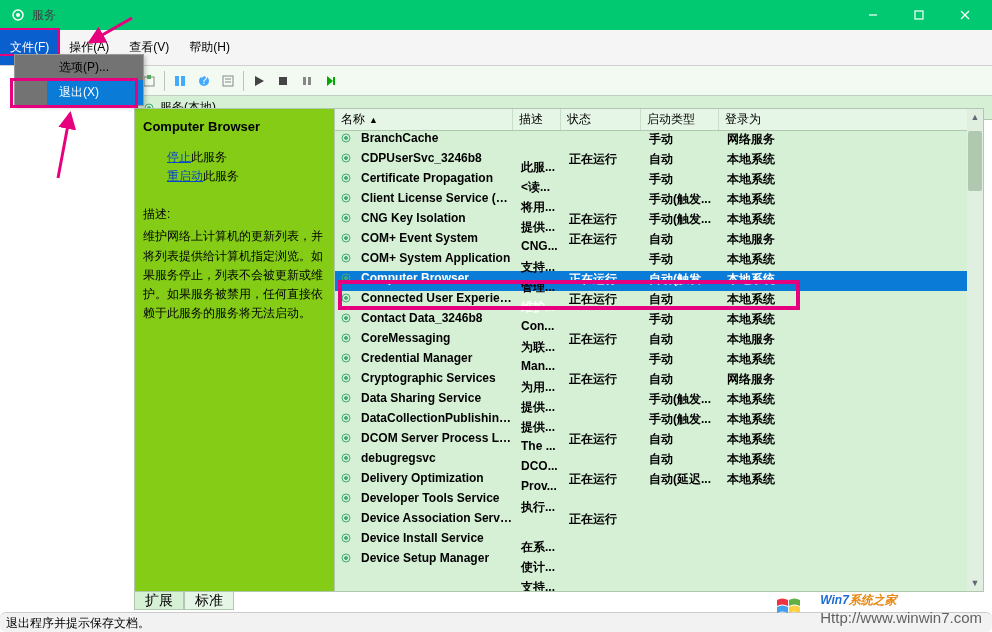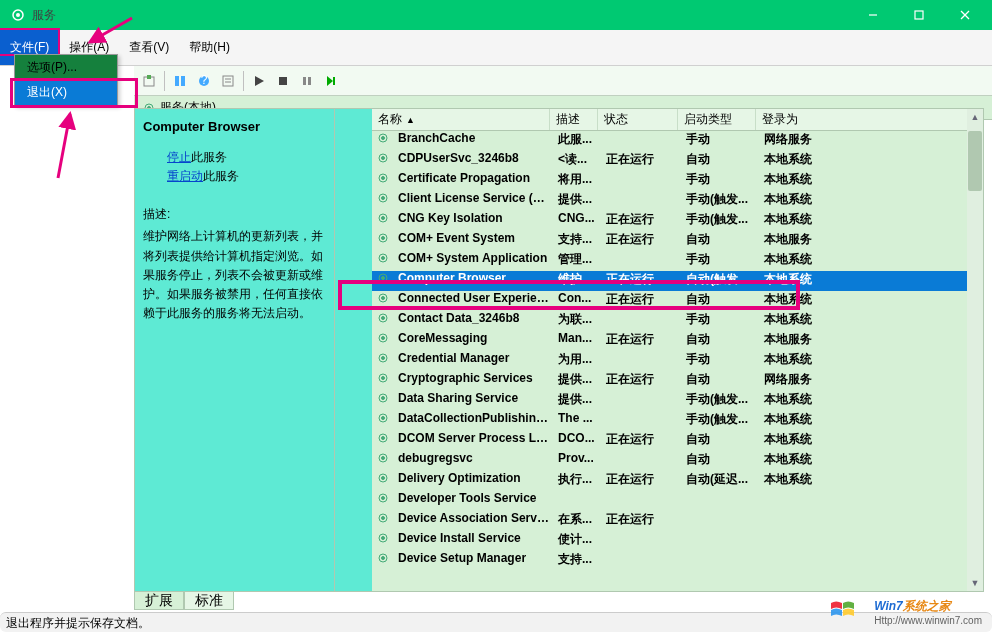--- a/index.html
+++ b/index.html
@@ -10,35 +10,35 @@
 .titlebar .title-text { flex: 0 0 auto; }
 .titlebar .spacer { flex: 1; }
 .titlebar .win-btn { width: 46px; height: 30px; display: flex; align-items: center; justify-content: center; cursor: pointer; }
 .titlebar .win-btn svg { stroke: #fff; fill: none; }
 
 .menubar { height: 36px; background: #f5f5f5; border-bottom: 1px solid #d0d0d0; display: flex; align-items: stretch; position: relative; }
 .menu-item { padding: 0 10px; display: flex; align-items: center; cursor: pointer; }
 .menu-item.active { background: #0a5fcf; color: #fff; }
 .file-menu-annot { position: absolute; left: -2px; top: -2px; width: 62px; height: 28px; border: 2px solid #e6007e; pointer-events: none; }
 
-.dropdown { position: absolute; left: 14px; top: 54px; width: 104px; background: #15803d; border: 1px solid #999; box-shadow: 2px 2px 4px rgba(0,0,0,0.2); z-index: 100; }
+.dropdown { position: absolute; left: 14px; top: 54px; width: 130px; background: #737373; border: 1px solid #999; box-shadow: 2px 2px 4px rgba(0,0,0,0.2); z-index: 100; padding-left: 32px; }
 .dropdown-item { padding: 4px 12px; cursor: pointer; }
 .dropdown-item.highlight { background: #0a7bd6; color: #fff; }
 .dropdown-annot { position: absolute; left: 10px; top: 78px; width: 128px; height: 30px; border: 3px solid #e6007e; pointer-events: none; z-index: 101; }
 
 .arrow-annot { position: absolute; z-index: 102; pointer-events: none; }
 
 .toolbar { height: 30px; background: #f2faf2; border-bottom: 1px solid #c0d0c0; display: flex; align-items: center; padding: 0 4px; gap: 2px; margin-left: 134px; }
 .toolbar .tb-btn { width: 22px; height: 22px; display: flex; align-items: center; justify-content: center; cursor: pointer; border: 1px solid transparent; }
 .toolbar .sep { width: 1px; height: 20px; background: #c0c0c0; margin: 0 2px; }
 
 .nav-row { height: 24px; background: #d6f0d6; border-bottom: 1px solid #b0c8b0; display: flex; align-items: center; padding-left: 8px; margin-left: 134px; }
 .nav-icon { width: 14px; height: 14px; margin-right: 4px; }
 
-.main-area { position: absolute; left: 134px; top: 108px; right: 8px; bottom: 40px; display: flex; background: #5eead4; border: 1px solid #b0c8b0; gap: 37px; }
+.main-area { position: absolute; left: 134px; top: 108px; right: 8px; bottom: 40px; display: flex; background: #84cc16; border: 1px solid #b0c8b0; }
 .detail-pane { width: 200px; padding: 10px 8px; border-right: 1px solid #b0c8b0; overflow: hidden; }
 .detail-pane .svc-name { font-weight: bold; font-size: 13px; margin-bottom: 14px; }
 .detail-pane a { color: #0645cc; text-decoration: underline; cursor: pointer; margin-left: 24px; }
 .detail-pane .actions { line-height: 1.6; margin-bottom: 20px; }
 .detail-pane .desc-label { margin-bottom: 4px; }
 .detail-pane .desc-text { line-height: 1.6; }
 
 .list-pane { flex: 1; display: flex; flex-direction: column; background: #d6f0d6; position: relative; }
 .list-header { display: flex; background: #e6f6e6; border-bottom: 1px solid #b0c8b0; height: 22px; align-items: center; }
 .list-header .col { padding: 4px 6px; border-right: 1px solid #c8dec8; height: 100%; display: flex; align-items: center; cursor: pointer; }
@@ -47,42 +47,42 @@
 .col-status { width: 80px; }
 .col-start { width: 78px; }
 .col-logon { flex: 1; }
 .sort-arrow { margin-left: 4px; font-size: 9px; }
 
 .list-body { flex: 1; overflow: hidden; position: relative; }
 .list-row { display: flex; height: 20px; align-items: flex-start; padding-left: 4px; font-weight: bold; }
 .list-row .row-icon { width: 14px; height: 14px; margin-right: 4px; flex-shrink: 0; }
 .list-row .cell { padding: 0 4px; white-space: nowrap; overflow: hidden; text-overflow: ellipsis; }
 .list-row .c-name { width: 160px; }
-.list-row .c-desc { width: 48px; }
+.list-row .c-desc { width: 48px; margin-top: 28px; }
 .list-row .c-status { width: 80px; }
 .list-row .c-start { width: 78px; }
 .list-row .c-logon { flex: 1; }
 .list-row.selected { background: #0a7bd6; color: #fff; }
 .row-highlight { position: absolute; left: 338px; top: 280px; width: 462px; height: 30px; border: 4px solid #e6007e; pointer-events: none; z-index: 50; }
 
 .list-scrollbar { position: absolute; right: 0; top: 0; bottom: 0; width: 16px; background: #e0efe0; }
 .list-scrollbar .thumb { position: absolute; top: 22px; left: 1px; width: 14px; height: 60px; background: #b0c8b0; border-radius: 2px; }
 .list-scrollbar .arr { position: absolute; left: 0; width: 16px; height: 16px; display: flex; align-items: center; justify-content: center; font-size: 9px; color: #667; cursor: pointer; }
 
 .bottom-tabs { position: absolute; left: 134px; bottom: 22px; height: 18px; display: flex; }
 .bottom-tabs .tab { padding: 0 10px; border: 1px solid #b0c8b0; border-top: none; background: #e6f6e6; cursor: pointer; font-size: 14px; line-height: 17px; }
 .bottom-tabs .tab.active { background: #d6f0d6; }
 
 .statusbar { position: absolute; left: 0; right: 0; bottom: 0; height: 20px; background: #f2f2f2; border-top: 1px solid #ccc; padding: 2px 6px; border-radius: 6px; }
 
 .watermark { position: absolute; right: 10px; bottom: 6px; display: flex; align-items: center; gap: 16px; opacity: 0.92; z-index: 200; pointer-events: none; }
 .watermark .wm-txt { font-size: 18px; font-style: italic; }
 .watermark .wm-a { color: #0a5fcf; font-weight: bold; }
 .watermark .wm-b { color: #e67e00; font-weight: bold; }
-.watermark .wm-url { font-size: 10px; color: #555; }
+.watermark .wm-url { font-size: 15px; color: #555; }
 
 .gear-svg { stroke: #4a7; fill: none; }
 </style>
 </head>
 <body>
 
 <div class="titlebar">
   <svg class="title-icon" viewBox="0 0 16 16">
       <circle cx="8" cy="8" r="5" fill="none" stroke="#fff" stroke-width="1.5"></circle>
       <circle cx="8" cy="8" r="2" fill="#fff"></circle>

